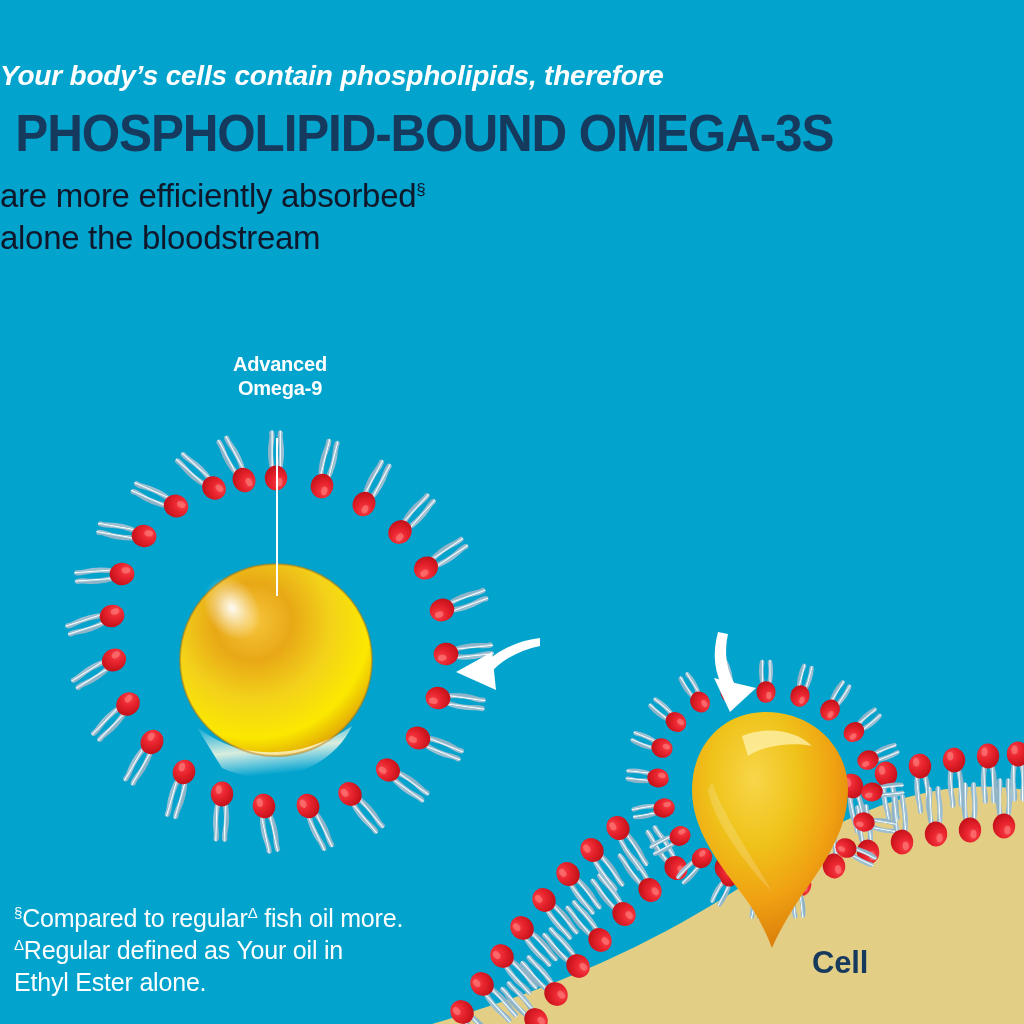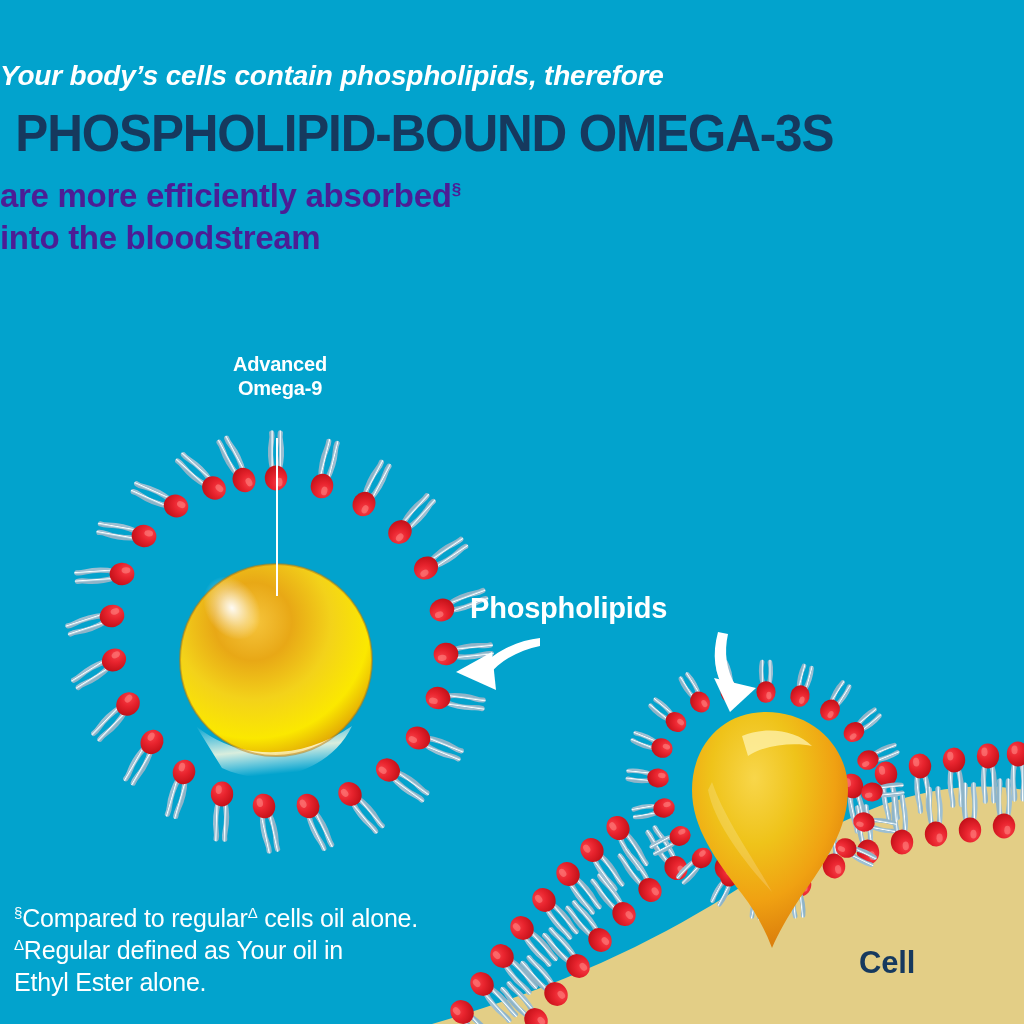--- a/index.html
+++ b/index.html
@@ -18,21 +18,21 @@
     font-size:28px;letter-spacing:-0.2px;line-height:1;
     margin-top:62px;
   }
   .title{
     color:#16395e;font-weight:700;
     font-size:51px;line-height:1;letter-spacing:-1.2px;
     margin-top:18px;
     transform:scaleX(0.97);
   }
   .sub{
-    color:#4c1d95;font-weight:700;
+    color:#0f172a;font-weight:400;
     font-size:33px;line-height:1.27;letter-spacing:-0.3px;
     margin-top:16px;
   }
   .sub sup{font-size:17px;vertical-align:super;line-height:0;}
 
   
   .label-advanced{
     position:absolute;left:160px;top:352px;width:240px;
     text-align:center;color:#ffffff;font-weight:700;
     font-size:20px;line-height:1.22;letter-spacing:-0.2px;
@@ -40,21 +40,21 @@
   .leader-line{
     position:absolute;left:276px;top:438px;width:2px;height:158px;
     background:#ffffff;
   }
   .label-phospholipids{
     position:absolute;left:470px;top:592px;
     color:#ffffff;font-weight:700;font-size:29px;letter-spacing:-0.2px;
   }
   .label-cell{
     position:absolute;left:812px;top:945px;
-    color:#16395e;font-weight:700;font-size:31px;letter-spacing:-0.2px;margin-left:47px;
+    color:#16395e;font-weight:700;font-size:31px;letter-spacing:-0.2px;
   }
 
   
   .footnotes{
     position:absolute;left:14px;top:902px;
     color:#ffffff;font-size:25px;line-height:1.28;font-weight:400;
     letter-spacing:-0.2px;
   }
   .footnotes sup{font-size:15px;vertical-align:super;line-height:0;}
 
@@ -261,33 +261,32 @@
                C 726 670 724 652 728 634 Z" fill="#ffffff"></path>
       <path d="M 714 678 L 756 688 L 730 712 Z" fill="#ffffff"></path>
     </g>
   </svg>
 
   <div class="headline-block">
     <div class="eyebrow">Your body’s cells contain phospholipids, therefore</div>
     <div class="title">PHOSPHOLIPID-BOUND OMEGA-3S</div>
     <div class="sub">
       <span>are more efficiently absorbed</span><sup>§</sup><br>
-      <span>into the bloodstream</span>
+      <span>alone the bloodstream</span>
     </div>
   </div>
 
   <div class="label-advanced">
     <span>Advanced</span><br>
     <span>Omega-9</span>
   </div>
   <div class="leader-line"></div>
 
-  <div class="label-phospholipids">Phospholipids</div>
 
   <div class="label-cell">Cell</div>
 
   <div class="footnotes">
-    <div><sup>§</sup><span>Compared to regular</span><sup>Δ</sup><span> cells oil alone.</span></div>
+    <div><sup>§</sup><span>Compared to regular</span><sup>Δ</sup><span> fish oil more.</span></div>
     <div><sup>Δ</sup><span>Regular defined as Your oil in</span></div>
     <div>Ethyl Ester alone.</div>
   </div>
 
 </div>
 
 </body></html>

